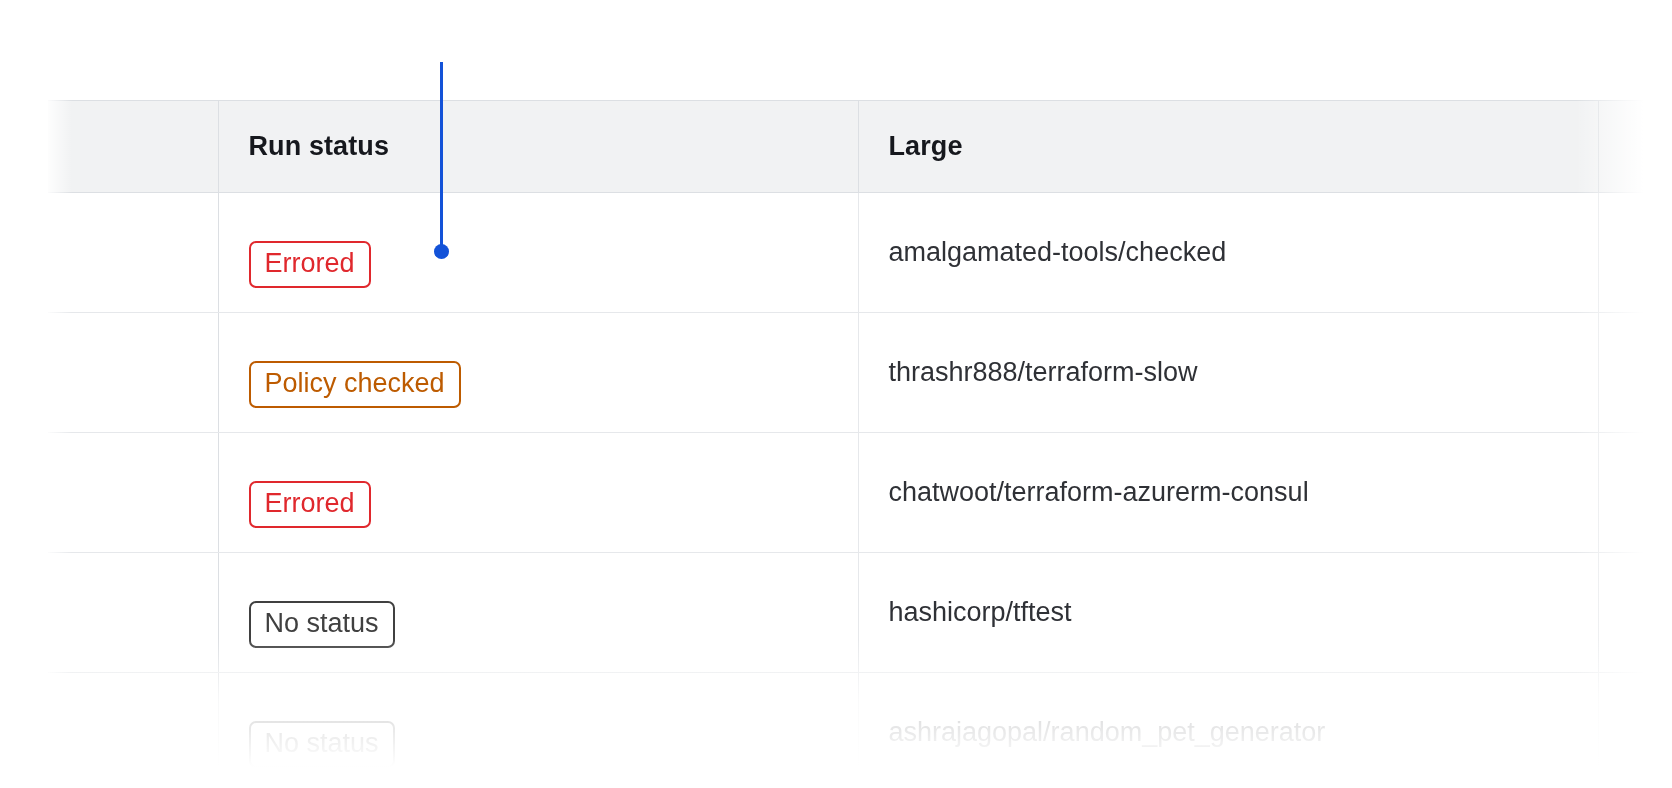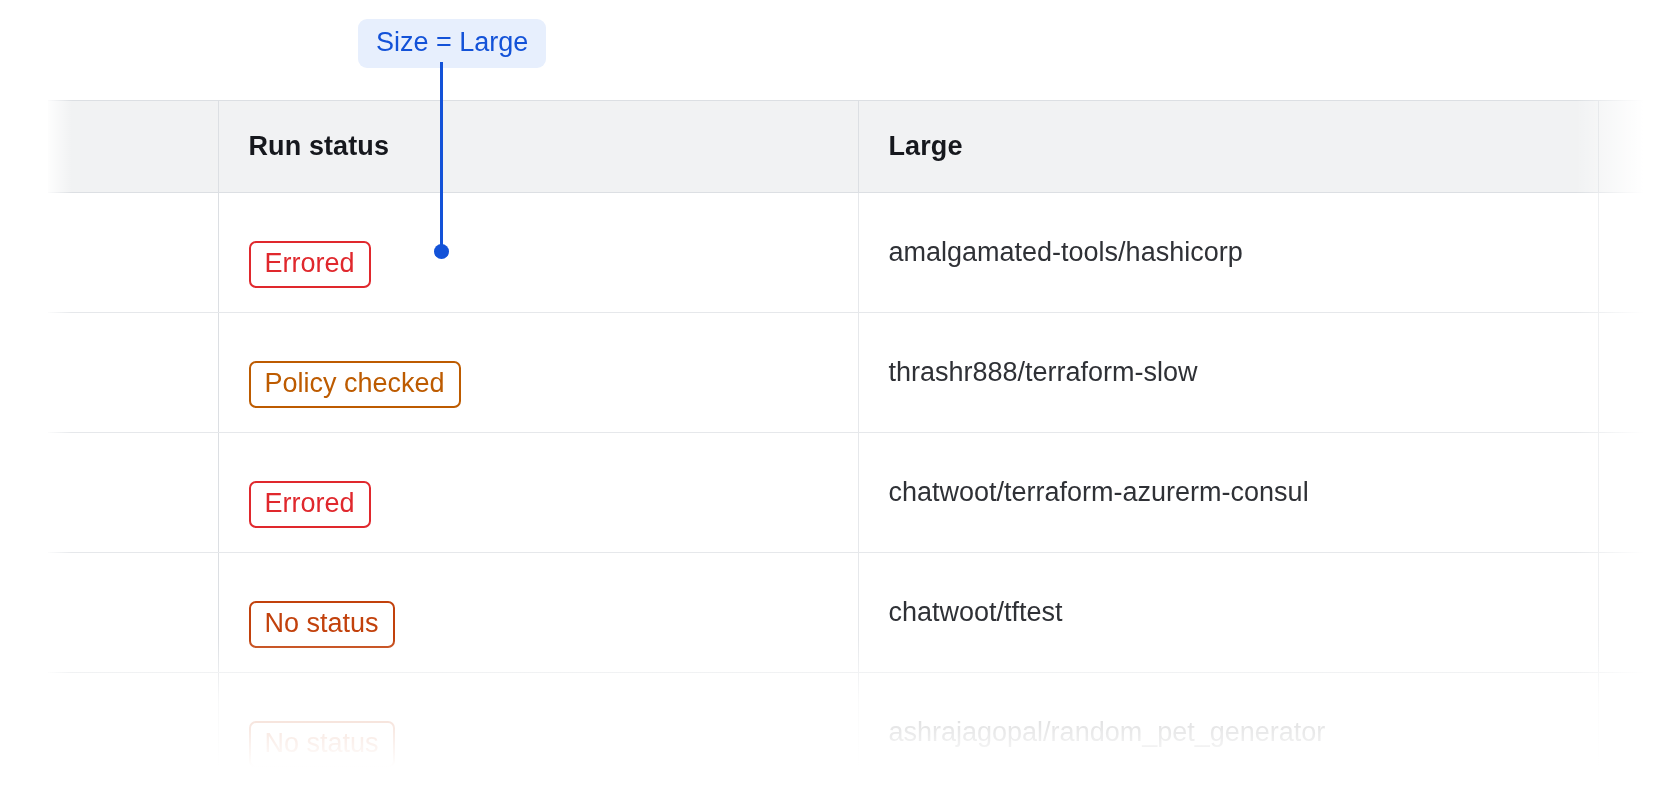--- a/index.html
+++ b/index.html
@@ -78,21 +78,21 @@
     border-radius: 7px;
     padding: 7px 14px 9px 14px;
     font-size: 27px;
     line-height: 1;
     background: #ffffff;
     white-space: nowrap;
     margin-top: 24px;
   }
   .status-pill.errored        { color: #e0282d; }
   .status-pill.policy-checked { color: #bd5b00; }
-  .status-pill.no-status      { color: #c2410c; }
+  .status-pill.no-status      { color: #404040; }
 
   
   .fade {
     position: absolute;
     top: 0;
     height: 788px;
     pointer-events: none;
     z-index: 5;
   }
   #fade-left {
@@ -173,21 +173,21 @@
         <th></th>
       </tr>
     </thead>
     <tbody>
 
       <tr>
         <td class="c-sel-d"></td>
         <td>
           <span class="status-pill errored">Errored</span>
         </td>
-        <td>amalgamated-tools/hashicorp</td>
+        <td>amalgamated-tools/checked</td>
         <td></td>
       </tr>
 
       <tr>
         <td class="c-sel-d"></td>
         <td>
           <span class="status-pill policy-checked">Policy checked</span>
         </td>
         <td>thrashr888/terraform-slow</td>
         <td></td>
@@ -200,21 +200,21 @@
         </td>
         <td>chatwoot/terraform-azurerm-consul</td>
         <td></td>
       </tr>
 
       <tr>
         <td class="c-sel-d"></td>
         <td>
           <span class="status-pill no-status">No status</span>
         </td>
-        <td>chatwoot/tftest</td>
+        <td>hashicorp/tftest</td>
         <td></td>
       </tr>
 
       <tr>
         <td class="c-sel-d"></td>
         <td>
           <span class="status-pill no-status">No status</span>
         </td>
         <td>ashrajagopal/random_pet_generator</td>
         <td></td>
@@ -222,16 +222,15 @@
 
     </tbody>
   </table>
 </div>
 
 <div id="fade-bottom"></div>
 <div class="fade" id="fade-left"></div>
 <div class="fade" id="fade-right"></div>
 
 <div id="annotation-layer">
-  <div id="annotation-badge">Size = Large</div>
   <div id="annotation-line"></div>
   <div id="annotation-dot"></div>
 </div>
 
 </body></html>

